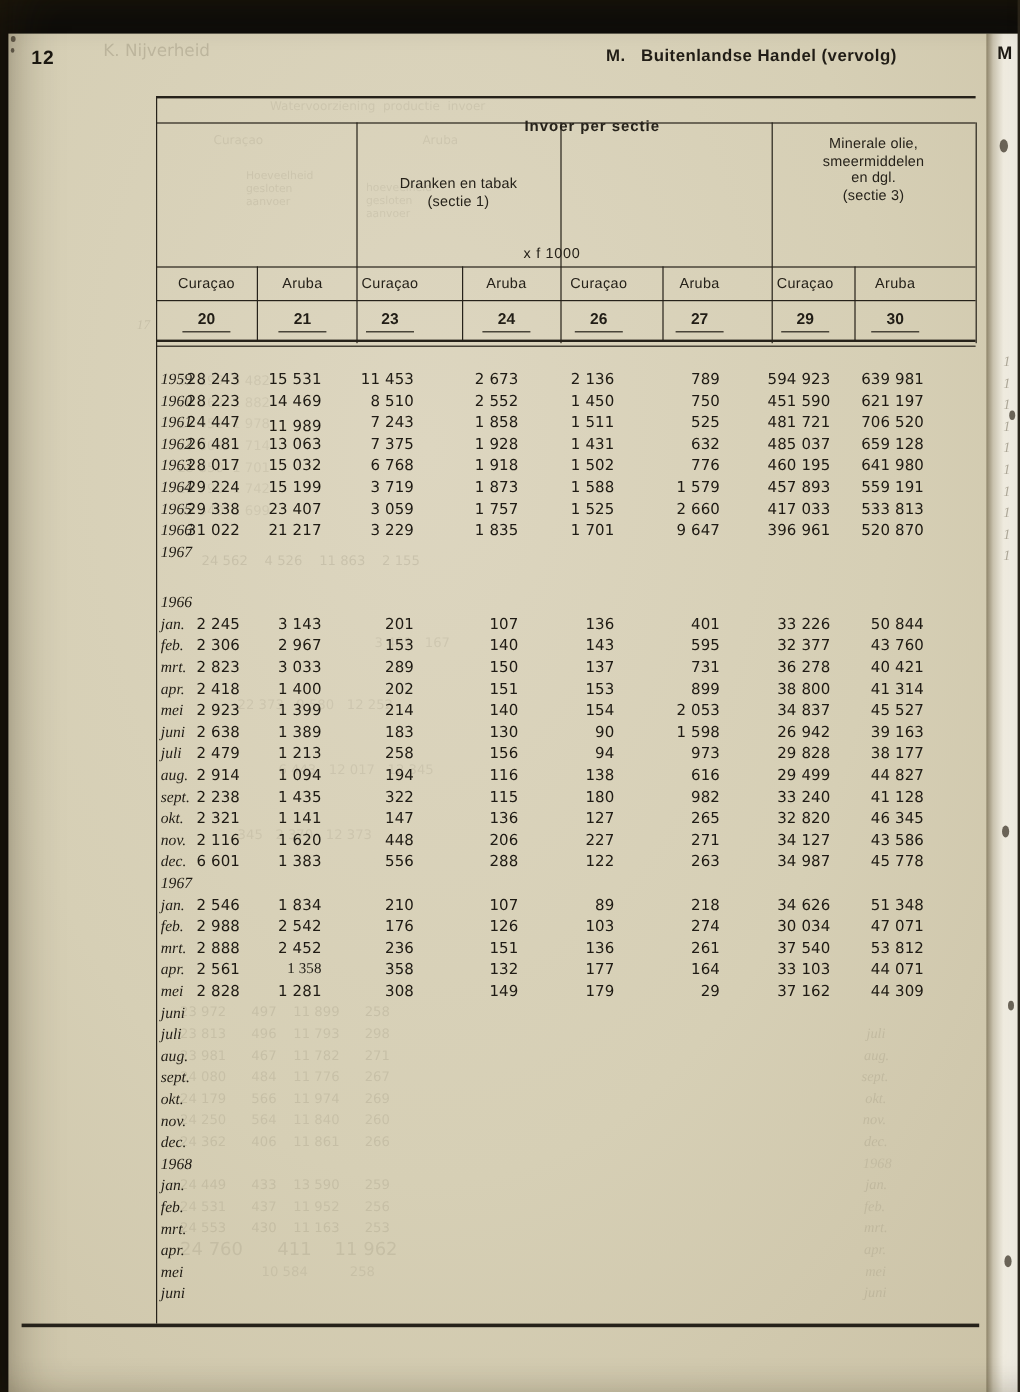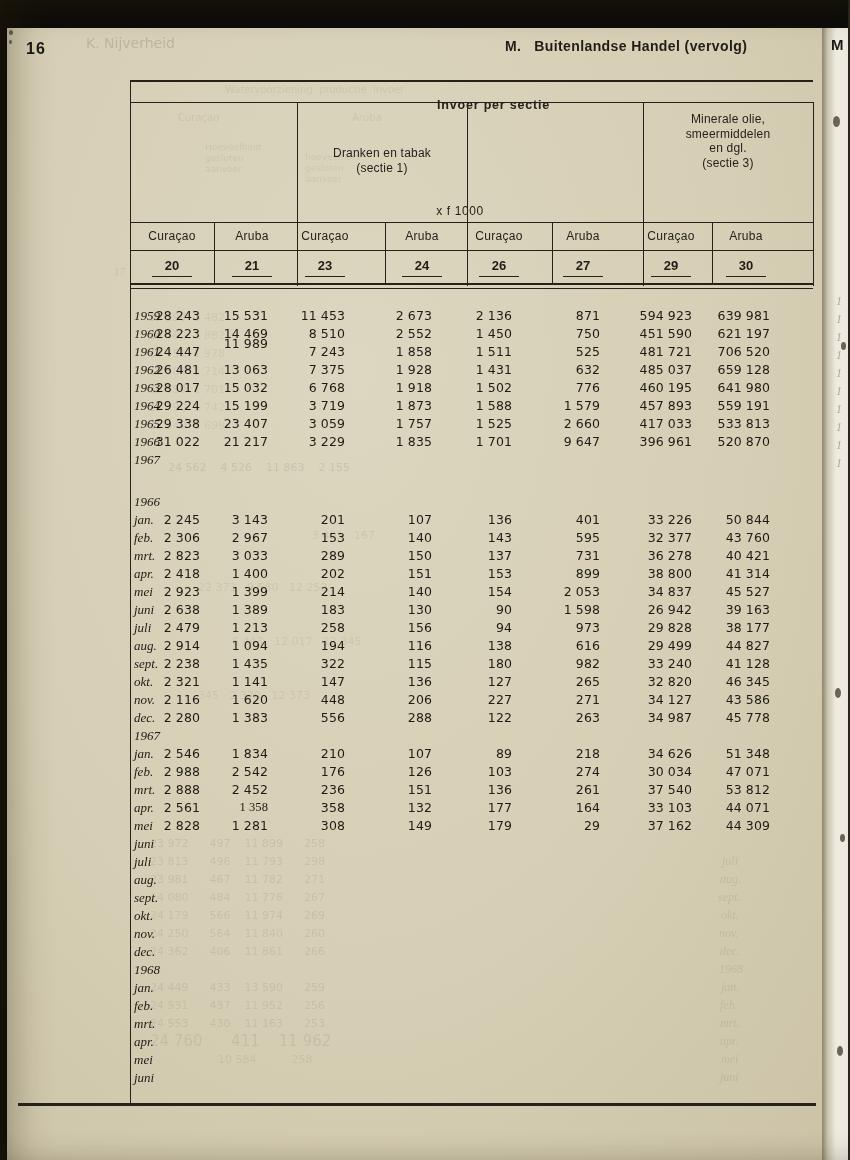--- a/index.html
+++ b/index.html
@@ -149,35 +149,35 @@
       <div class="t-colnum" style="left: 646px; top: 258px; width: 50px;">29</div>
       <div class="hline" style="left: 651px; top: 276px; width: 40px; height: 1.2px;"></div>
       <div class="t-colnum" style="left: 721px; top: 258px; width: 50px;">30</div>
       <div class="hline" style="left: 726px; top: 276px; width: 40px; height: 1.2px;"></div>
       <div class="t-rowlabel" style="left: 134px; top: 308px;">1959</div>
       <div class="t-cell" style="left: 138px; top: 308px; width: 62px;">28 243</div>
       <div class="t-cell" style="left: 206px; top: 308px; width: 62px;">15 531</div>
       <div class="t-cell" style="left: 283px; top: 308px; width: 62px;">11 453</div>
       <div class="t-cell" style="left: 370px; top: 308px; width: 62px;">2 673</div>
       <div class="t-cell" style="left: 450px; top: 308px; width: 62px;">2 136</div>
-      <div class="t-cell" style="left: 538px; top: 308px; width: 62px;">871</div>
+      <div class="t-cell" style="left: 538px; top: 308px; width: 62px;">789</div>
       <div class="t-cell" style="left: 630px; top: 308px; width: 62px;">594 923</div>
       <div class="t-cell" style="left: 708px; top: 308px; width: 62px;">639 981</div>
       <div class="t-rowlabel" style="left: 134px; top: 326px;">1960</div>
       <div class="t-cell" style="left: 138px; top: 326px; width: 62px;">28 223</div>
       <div class="t-cell" style="left: 206px; top: 326px; width: 62px;">14 469</div>
       <div class="t-cell" style="left: 283px; top: 326px; width: 62px;">8 510</div>
       <div class="t-cell" style="left: 370px; top: 326px; width: 62px;">2 552</div>
       <div class="t-cell" style="left: 450px; top: 326px; width: 62px;">1 450</div>
       <div class="t-cell" style="left: 538px; top: 326px; width: 62px;">750</div>
       <div class="t-cell" style="left: 630px; top: 326px; width: 62px;">451 590</div>
       <div class="t-cell" style="left: 708px; top: 326px; width: 62px;">621 197</div>
       <div class="t-rowlabel" style="left: 134px; top: 344px;">1961</div>
       <div class="t-cell" style="left: 138px; top: 344px; width: 62px;">24 447</div>
-      <div class="t-cell" style="left: 206px; top: 336px; width: 62px; text-align: right;">11 989</div>
+      <div class="t-cell" style="left: 206px; top: 347px; width: 62px; text-align: right;">11 989</div>
       <div class="t-cell" style="left: 283px; top: 344px; width: 62px;">7 243</div>
       <div class="t-cell" style="left: 370px; top: 344px; width: 62px;">1 858</div>
       <div class="t-cell" style="left: 450px; top: 344px; width: 62px;">1 511</div>
       <div class="t-cell" style="left: 538px; top: 344px; width: 62px;">525</div>
       <div class="t-cell" style="left: 630px; top: 344px; width: 62px;">481 721</div>
       <div class="t-cell" style="left: 708px; top: 344px; width: 62px;">706 520</div>
       <div class="t-rowlabel" style="left: 134px; top: 362px;">1962</div>
       <div class="t-cell" style="left: 138px; top: 362px; width: 62px;">26 481</div>
       <div class="t-cell" style="left: 206px; top: 362px; width: 62px;">13 063</div>
       <div class="t-cell" style="left: 283px; top: 362px; width: 62px;">7 375</div>
@@ -317,21 +317,21 @@
       <div class="t-rowlabel" style="left: 134px; top: 692px;">nov.</div>
       <div class="t-cell" style="left: 138px; top: 692px; width: 62px;">2 116</div>
       <div class="t-cell" style="left: 206px; top: 692px; width: 62px;">1 620</div>
       <div class="t-cell" style="left: 283px; top: 692px; width: 62px;">448</div>
       <div class="t-cell" style="left: 370px; top: 692px; width: 62px;">206</div>
       <div class="t-cell" style="left: 450px; top: 692px; width: 62px;">227</div>
       <div class="t-cell" style="left: 538px; top: 692px; width: 62px;">271</div>
       <div class="t-cell" style="left: 630px; top: 692px; width: 62px;">34 127</div>
       <div class="t-cell" style="left: 708px; top: 692px; width: 62px;">43 586</div>
       <div class="t-rowlabel" style="left: 134px; top: 710px;">dec.</div>
-      <div class="t-cell" style="left: 138px; top: 710px; width: 62px;">2 280</div>
+      <div class="t-cell" style="left: 138px; top: 710px; width: 62px;">6 601</div>
       <div class="t-cell" style="left: 206px; top: 710px; width: 62px;">1 383</div>
       <div class="t-cell" style="left: 283px; top: 710px; width: 62px;">556</div>
       <div class="t-cell" style="left: 370px; top: 710px; width: 62px;">288</div>
       <div class="t-cell" style="left: 450px; top: 710px; width: 62px;">122</div>
       <div class="t-cell" style="left: 538px; top: 710px; width: 62px;">263</div>
       <div class="t-cell" style="left: 630px; top: 710px; width: 62px;">34 987</div>
       <div class="t-cell" style="left: 708px; top: 710px; width: 62px;">45 778</div>
       <div class="t-rowlabel t-heading" style="left: 134px; top: 728px;">1967</div>
       <div class="t-rowlabel" style="left: 134px; top: 746px;">jan.</div>
       <div class="t-cell" style="left: 138px; top: 746px; width: 62px;">2 546</div>
@@ -390,21 +390,21 @@
       <div class="t-rowlabel" style="left: 134px; top: 998px;">feb.</div>
       <div class="t-rowlabel" style="left: 134px; top: 1016px;">mrt.</div>
       <div class="t-rowlabel" style="left: 134px; top: 1034px;">apr.</div>
       <div class="t-rowlabel" style="left: 134px; top: 1052px;">mei</div>
       <div class="t-rowlabel" style="left: 134px; top: 1070px;">juni</div>
     </div>
 
   <div class="table-title">Invoer per sectie</div>
   <div class="unit-note">x f 1000</div>
 
-  <div class="page-number">16</div>
+  <div class="page-number">12</div>
   <div class="header-title">M.   Buitenlandse Handel (vervolg)</div>
 
   <div class="next-strip">
     <div class="margin-letter">M</div>
   </div>
 
   <div class="bar-top"></div>
   <div class="bar-left"></div>
   <div class="edge-right"></div>
   <div class="page-shade"></div>

